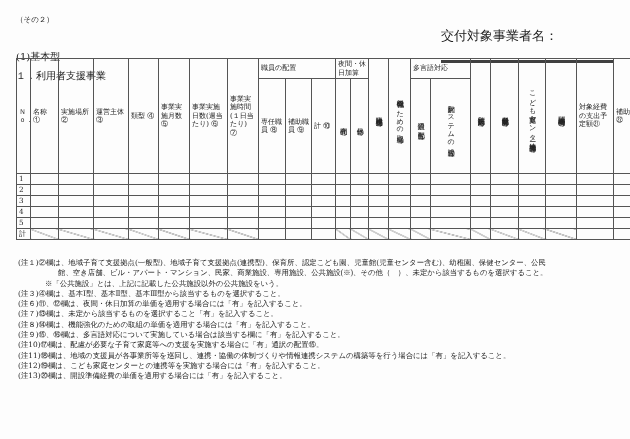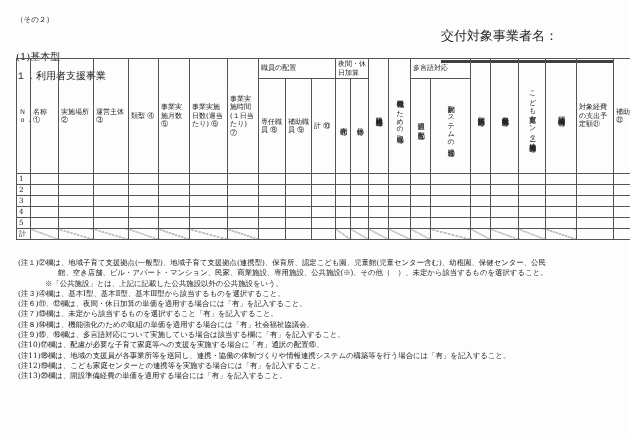--- a/index.html
+++ b/index.html
@@ -254,19 +254,19 @@
 </tbody>
   </table>
 
 <div class="abs" id="notes">
   <div class="note">(注１)②欄は、地域子育て支援拠点(一般型)、地域子育て支援拠点(連携型)、保育所、認定こども園、児童館(児童センター含む)、幼稚園、保健センター、公民</div>
   <div class="note indent">館、空き店舗、ビル・アパート・マンション、民家、商業施設、専用施設、公共施設(※)、その他（　）、未定から該当するものを選択すること。</div>
   <div class="note indent2">※「公共施設」とは、上記に記載した公共施設以外の公共施設をいう。</div>
   <div class="note">(注３)④欄は、基本Ⅰ型、基本Ⅱ型、基本Ⅲ型から該当するものを選択すること。</div>
   <div class="note">(注６)⑪、⑫欄は、夜間・休日加算の単価を適用する場合には「有」を記入すること。</div>
   <div class="note">(注７)⑬欄は、未定から該当するものを選択すること「有」を記入すること。</div>
-  <div class="note">(注８)⑭欄は、機能強化のための取組の単価を適用する場合には「有」社会福祉協議会。</div>
+  <div class="note">(注８)⑭欄は、機能強化のための取組の単価を適用する場合には「有」を記入すること。</div>
   <div class="note">(注９)⑮、⑯欄は、多言語対応について実施している場合は該当する欄に「有」を記入すること。</div>
   <div class="note">(注10)⑰欄は、配慮が必要な子育て家庭等への支援を実施する場合に「有」通訳の配置⑮。</div>
   <div class="note">(注11)⑱欄は、地域の支援員が各事業所等を巡回し、連携・協働の体制づくりや情報連携システムの構築等を行う場合には「有」を記入すること。</div>
   <div class="note">(注12)⑲欄は、こども家庭センターとの連携等を実施する場合には「有」を記入すること。</div>
   <div class="note">(注13)⑳欄は、開設準備経費の単価を適用する場合には「有」を記入すること。</div>
 </div>
 
 </body></html>

